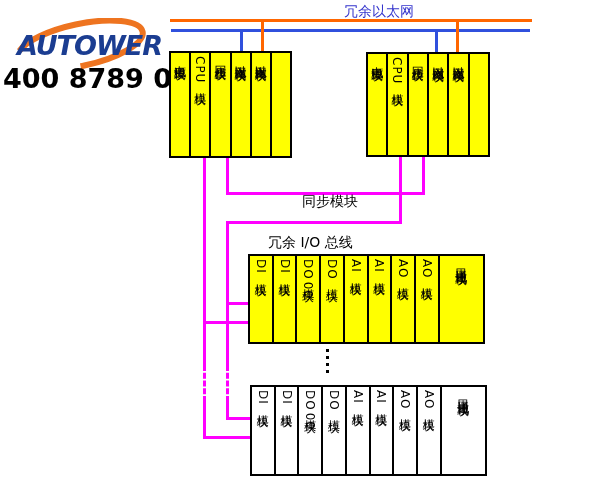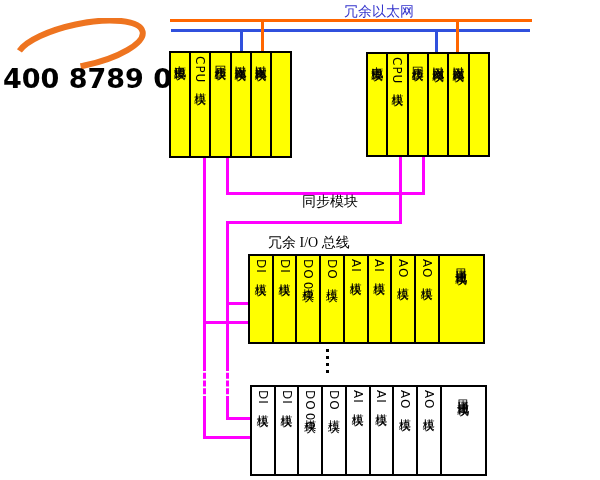--- a/index.html
+++ b/index.html
@@ -39,20 +39,21 @@
 </style>
 </head>
 <body>
 
 <div id="canvas">
 
   <div class="logo-wrap">
     <svg class="abs" style="left:0;top:0;" width="165" height="62" viewBox="0 0 165 62">
       <ellipse cx="75" cy="27" rx="64" ry="21" fill="none" stroke="#ee7420" stroke-width="6" stroke-dasharray="225 75" stroke-dashoffset="-150" transform="rotate(-12 75 27)"></ellipse>
     </svg>
+    <div class="logo-text">AUTOWER</div>
   </div>
   <div class="phone">400 8789 055</div>
 
   <div class="diagram-label eth-label" style="left:316px;top:3px;margin-left:28px;">冗余以太网</div>
   <div class="hline eth-orange" style="left:170px;top:19px;width:362px;height:3px;"></div>
   <div class="hline eth-blue" style="left:171px;top:29px;width:359px;height:3px;"></div>
   <div class="vline eth-blue" style="left:240px;top:29px;width:3px;height:24px;"></div>
   <div class="vline eth-orange" style="left:261px;top:19px;width:3px;height:34px;"></div>
   <div class="vline eth-blue" style="left:435px;top:29px;width:3px;height:25px;"></div>
   <div class="vline eth-orange" style="left:456px;top:19px;width:3px;height:35px;"></div>
@@ -113,21 +114,21 @@
   <div class="mag-dash" style="left:226px;top:365px;height:37px;"></div>
 
   <div class="vline mag" style="left:226px;top:402px;width:3px;height:18px;"></div>
   <div class="hline mag" style="left:226px;top:417px;width:27px;height:3px;"></div>
   <div class="vline mag" style="left:203px;top:402px;width:3px;height:37px;"></div>
   <div class="hline mag" style="left:203px;top:436px;width:50px;height:3px;"></div>
   <div class="hline mag" style="left:227px;top:302px;width:23px;height:3px;"></div>
   <div class="hline mag" style="left:203px;top:321px;width:47px;height:3px;"></div>
 
   <div class="diagram-label" style="left:302px;top:193px;">同步模块</div>
-  <div class="diagram-label" style="left:268px;top:234px;font-family:Liberation Serif, serif;">冗余 I/O 总线</div>
+  <div class="diagram-label" style="left:268px;top:234px;">冗余 I/O 总线</div>
 
   <div class="rack yellow" style="left:248px;top:254px;width:237px;height:90px;">
 
   <div class="module">
         <span>DI模块</span>
       </div>
       <div class="module">
         <span>DI模块</span>
       </div>
       <div class="module">

